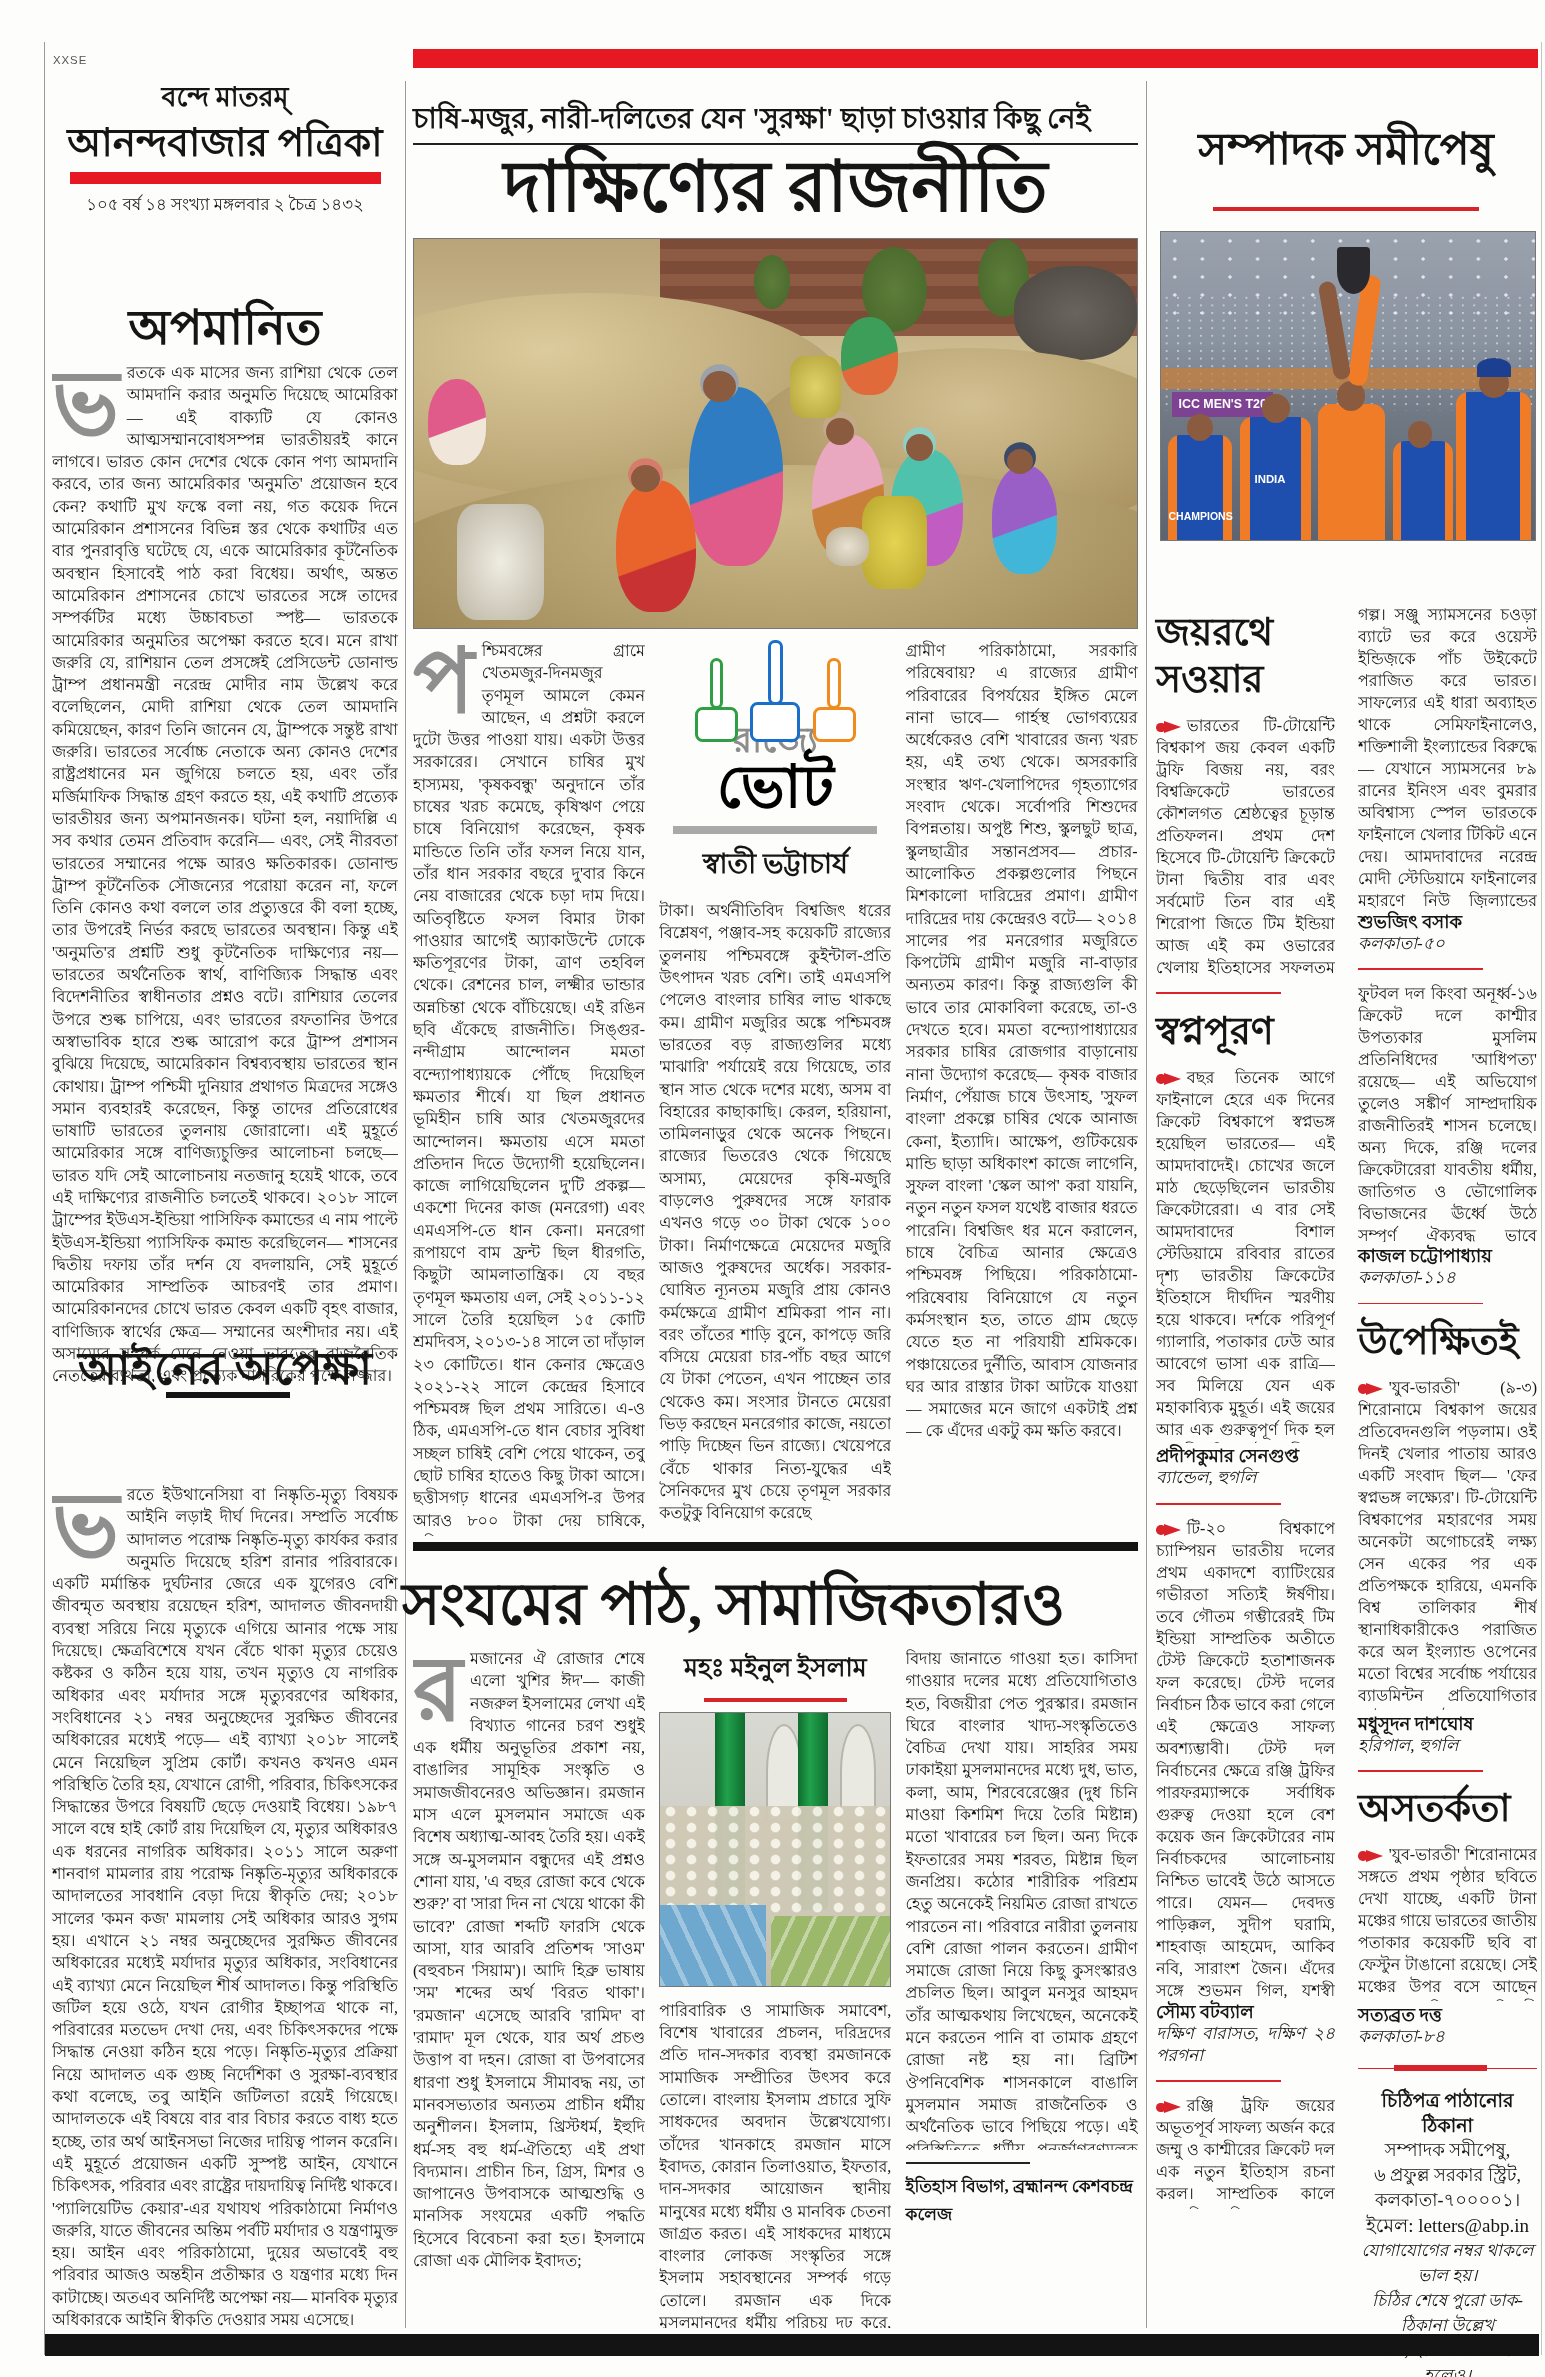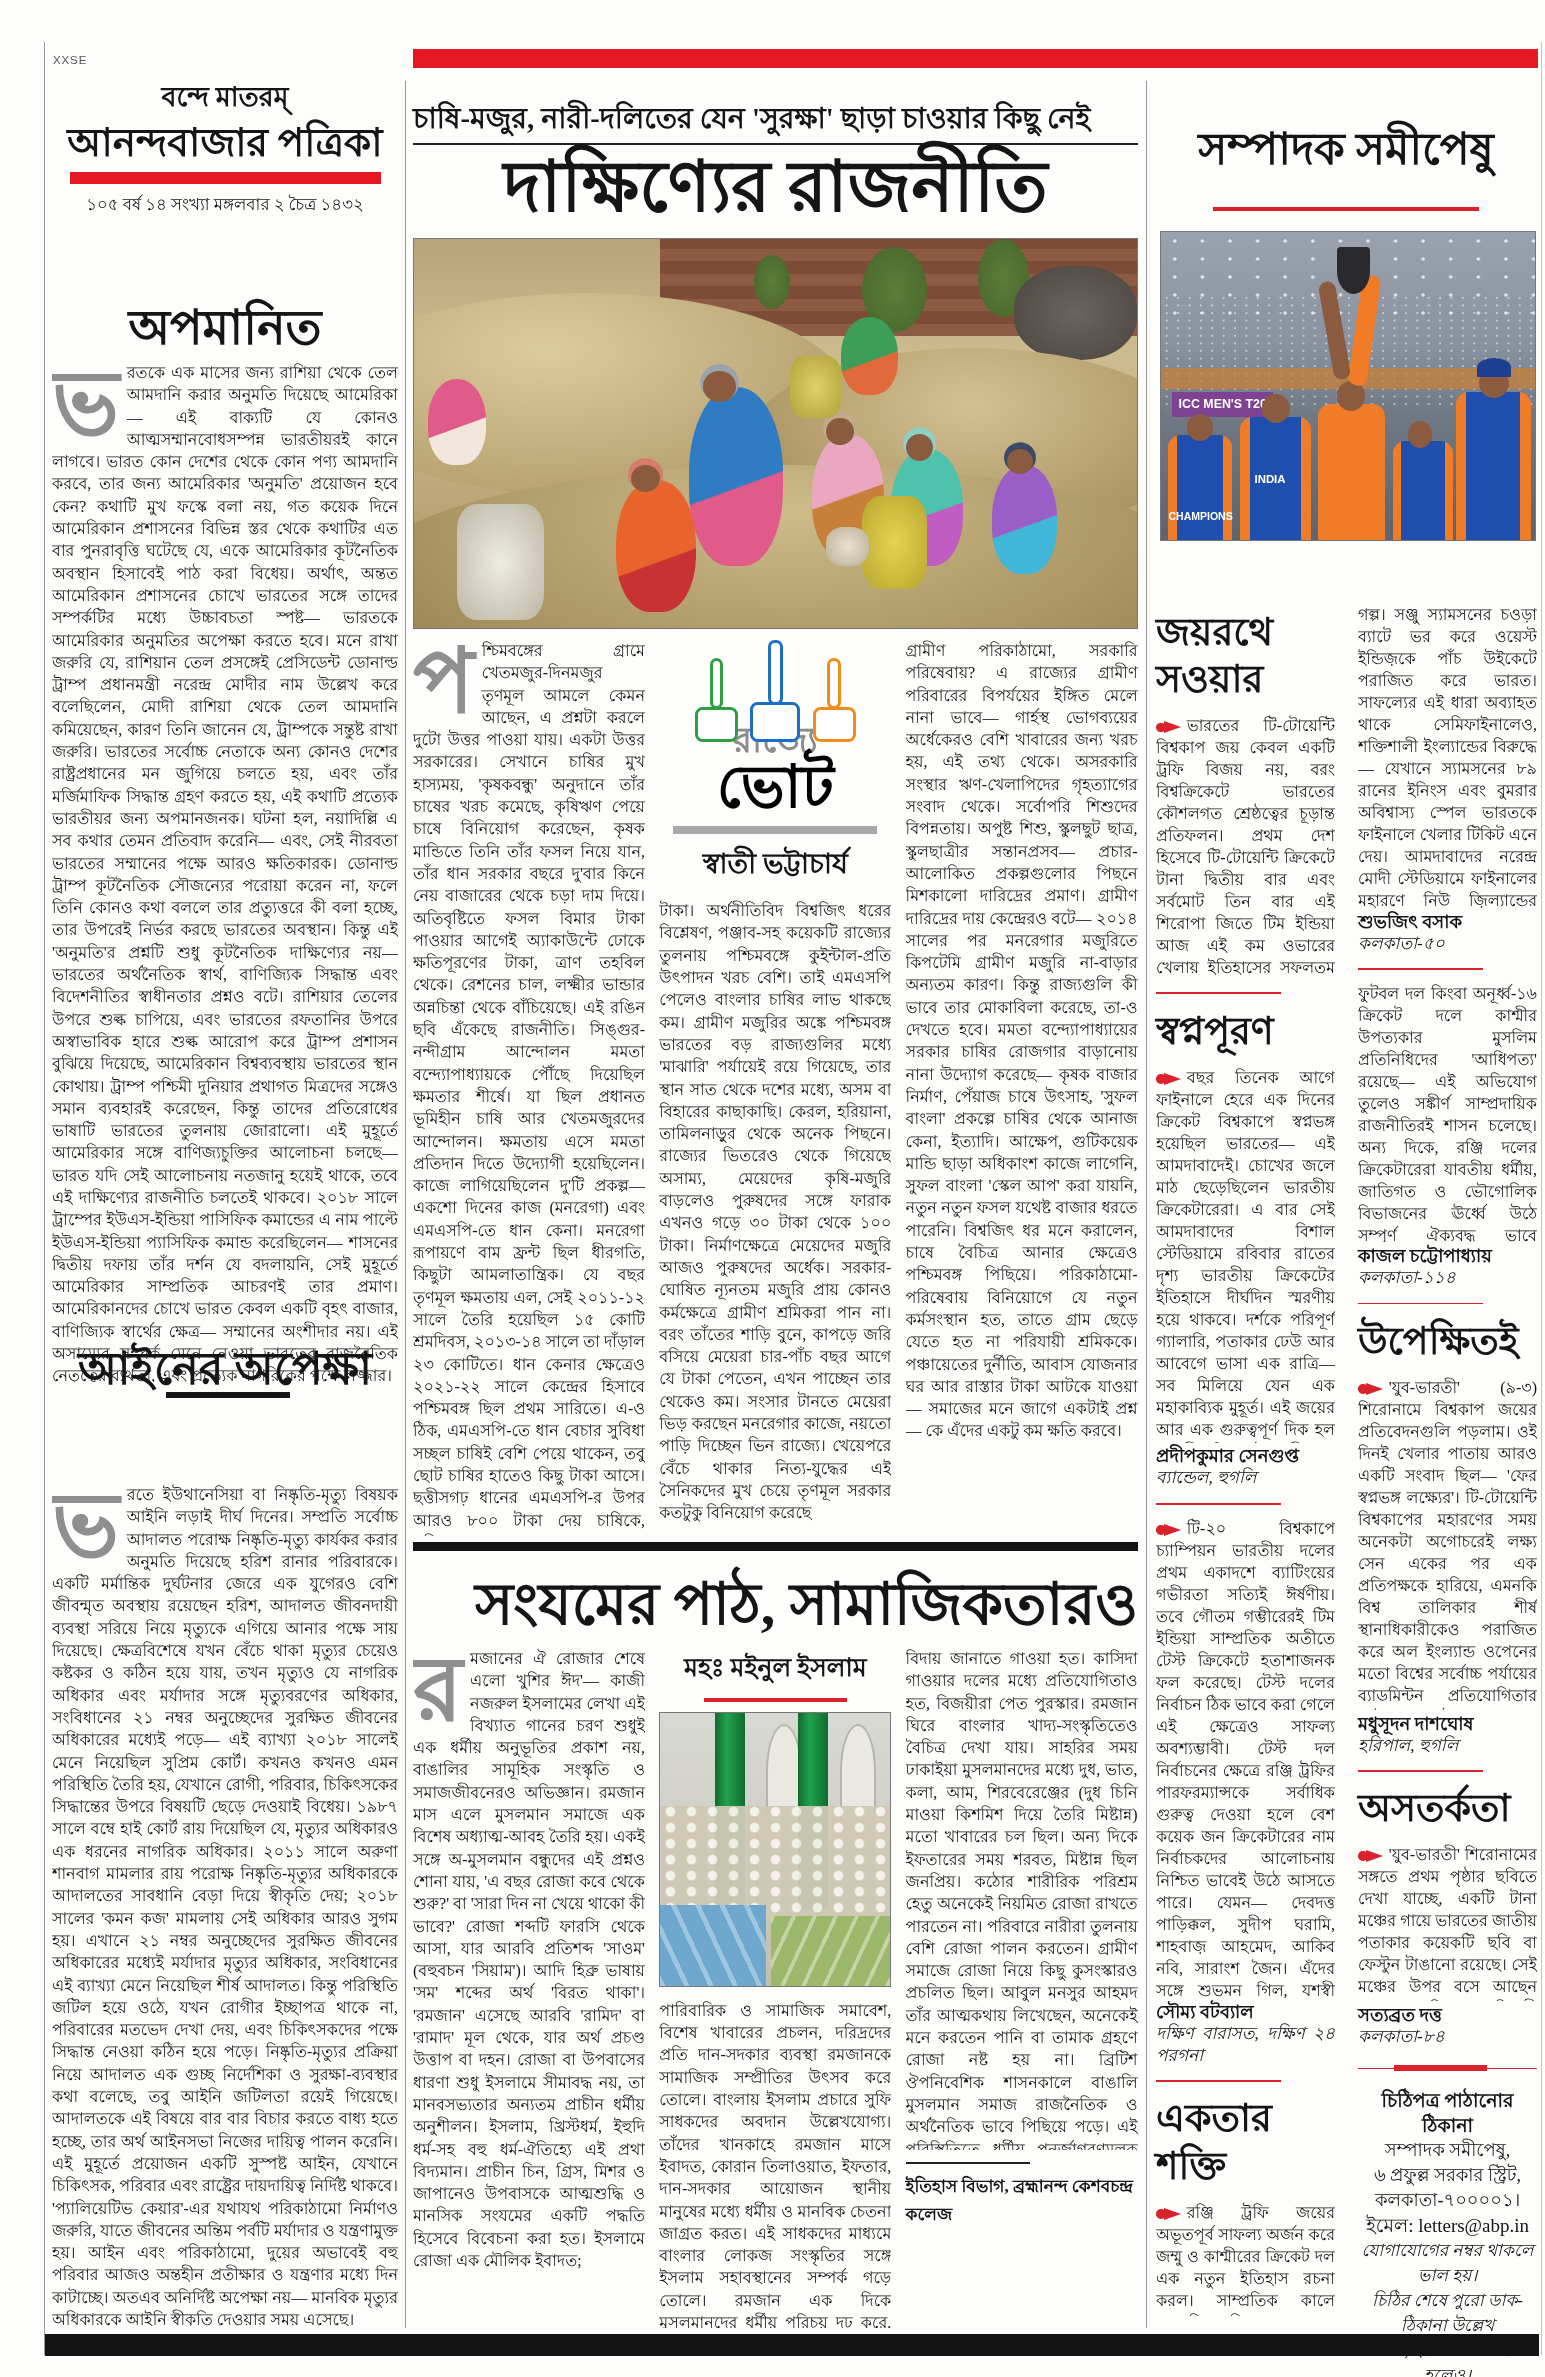--- a/index.html
+++ b/index.html
@@ -42,21 +42,21 @@
   .h-green .fist{border:3.3px solid #2f9e44;width:37px;height:29.5px;}
   .h-blue .finger{border:3.8px solid #1b6fc8;width:9.5px;height:59px;margin:0 auto;}
   .h-blue .fist{border:3.8px solid #1b6fc8;width:44px;height:34px;}
   .h-orange .finger{border:3.3px solid #f08c1e;width:7.6px;height:45px;margin:0 auto;}
   .h-orange .fist{border:3.3px solid #f08c1e;width:37px;height:29.5px;}
   .vl1{font-size:35px;font-weight:bold;color:#8c8c8c;line-height:1;margin-top:-19px;}
   .vl2{font-size:59px;font-weight:bold;color:#000000;line-height:1;}
   .vbar{width:204px;height:8.6px;background:#a9a9a9;margin:8.6px auto 0 auto;}
   .mbyline{font-size:27.6px;font-weight:bold;margin-top:8.6px;}
   
-  .a2head{position:absolute;left:413px;top:1560px;width:725px;text-align:right;
+  .a2head{position:absolute;left:402px;top:1560px;width:725px;text-align:left;
           font-size:58px;font-weight:bold;}
   .a2byl{font-size:25px;font-weight:bold;text-align:center;}
   .a2rule{width:143px;height:4.3px;background:#d8232a;margin:6.7px auto 10.5px auto;}
   .endrule{width:124px;height:1.9px;background:#222;margin:12.4px 0 8.6px 0;}
   .affil{font-size:17px;font-weight:bold;}
   .ednote{font-size:16px;line-height:22px;font-style:italic;margin-top:14.3px;}
   .redsq{display:inline-block;width:12.4px;height:12.4px;background:#d8232a;margin-right:5.7px;}
   
   .lethead{position:absolute;left:1156px;top:116px;width:380px;text-align:center;
            font-size:44px;font-weight:bold;}
@@ -282,21 +282,20 @@
     <div class="signame">প্রদীপকুমার সেনগুপ্ত</div>
     <div class="sigplace">ব্যান্ডেল, হুগলি</div>
   </div>
   <div class="ldiv"></div>
   <p class="lp" style="height:480px;"><span class="nib"><i></i><b></b></span><span>টি-২০ বিশ্বকাপে চ্যাম্পিয়ন ভারতীয় দলের প্রথম একাদশে ব্যাটিংয়ের গভীরতা সত্যিই ঈর্ষণীয়। তবে গৌতম গম্ভীরেরই টিম ইন্ডিয়া সাম্প্রতিক অতীতে টেস্ট ক্রিকেটে হতাশাজনক ফল করেছে। টেস্ট দলের নির্বাচন ঠিক ভাবে করা গেলে এই ক্ষেত্রেও সাফল্য অবশ্যম্ভাবী। টেস্ট দল নির্বাচনের ক্ষেত্রে রঞ্জি ট্রফির পারফরম্যান্সকে সর্বাধিক গুরুত্ব দেওয়া হলে বেশ কয়েক জন ক্রিকেটারের নাম নির্বাচকদের আলোচনায় নিশ্চিত ভাবেই উঠে আসতে পারে। যেমন— দেবদত্ত পাড়িক্কল, সুদীপ ঘরামি, শাহবাজ় আহমেদ, আকিব নবি, সারাংশ জৈন। এঁদের সঙ্গে শুভমন গিল, যশস্বী জায়সওয়াল, কে এল রাহুল, ধ্রুব জুরেল, বুমরা, কুলদীপরা তো থাকবেনই। এর পর দলের সঙ্গে অভিজ্ঞ মহম্মদ শামিকে যুক্ত করা গেলে বিশ্ব টেস্ট চ্যাম্পিয়নশিপ বিষয়েও আশাবাদী হওয়া যায়।</span></p>
   <div class="sig">
     <div class="signame">সৌম্য বটব্যাল</div>
     <div class="sigplace">দক্ষিণ বারাসত, দক্ষিণ ২৪ পরগনা</div>
   </div>
   <div class="ldiv"></div>
-  <div class="lhead">একতার শক্তি</div>
   <p class="lp" style="height:114px;"><span class="nib"><i></i><b></b></span><span>রঞ্জি ট্রফি জয়ের অভূতপূর্ব সাফল্য অর্জন করে জম্মু ও কাশ্মীরের ক্রিকেট দল এক নতুন ইতিহাস রচনা করল। সাম্প্রতিক কালে আঞ্চলিক বিবাদের কারণে জম্মু ও কাশ্মীর প্রায়ই সংবাদ শিরোনামে উঠে এসেছে। জম্মু ও কাশ্মীরের</span></p>
 </div>
 
 <div class="lcol" style="left:1358px;top:556px;">
   <p class="lp" style="height:304px;"><span>গল্প। সঞ্জু স্যামসনের চওড়া ব্যাটে ভর করে ওয়েস্ট ইন্ডিজ়কে পাঁচ উইকেটে পরাজিত করে ভারত। সাফল্যের এই ধারা অব্যাহত থাকে সেমিফাইনালেও, শক্তিশালী ইংল্যান্ডের বিরুদ্ধে— যেখানে স্যামসনের ৮৯ রানের ইনিংস এবং বুমরার অবিশ্বাস্য স্পেল ভারতকে ফাইনালে খেলার টিকিট এনে দেয়। আমদাবাদের নরেন্দ্র মোদী স্টেডিয়ামে ফাইনালের মহারণে নিউ জ়িল্যান্ডের মুখোমুখি হয়ে ভারত ২৫৫ রানের বিশাল স্কোর তোলে। অভিষেক শর্মার বিধ্বংসী ৫২ রান, পাশাপাশি সঞ্জু স্যামসন ও ঈশান কিশনের দারুণ ব্যাটিং সমন্বয়, এবং বুমরার অতিমানবীয় স্পেল (১৫ রান দিয়ে চার উইকেট) রাচিন রবীন্দ্রদের স্বপ্নকে চূর্ণ করে দেয়।</span></p>
   <div class="sig">
     <div class="signame">শুভজিৎ বসাক</div>
     <div class="sigplace">কলকাতা-৫০</div>
   </div>
   <div class="ldiv"></div>

